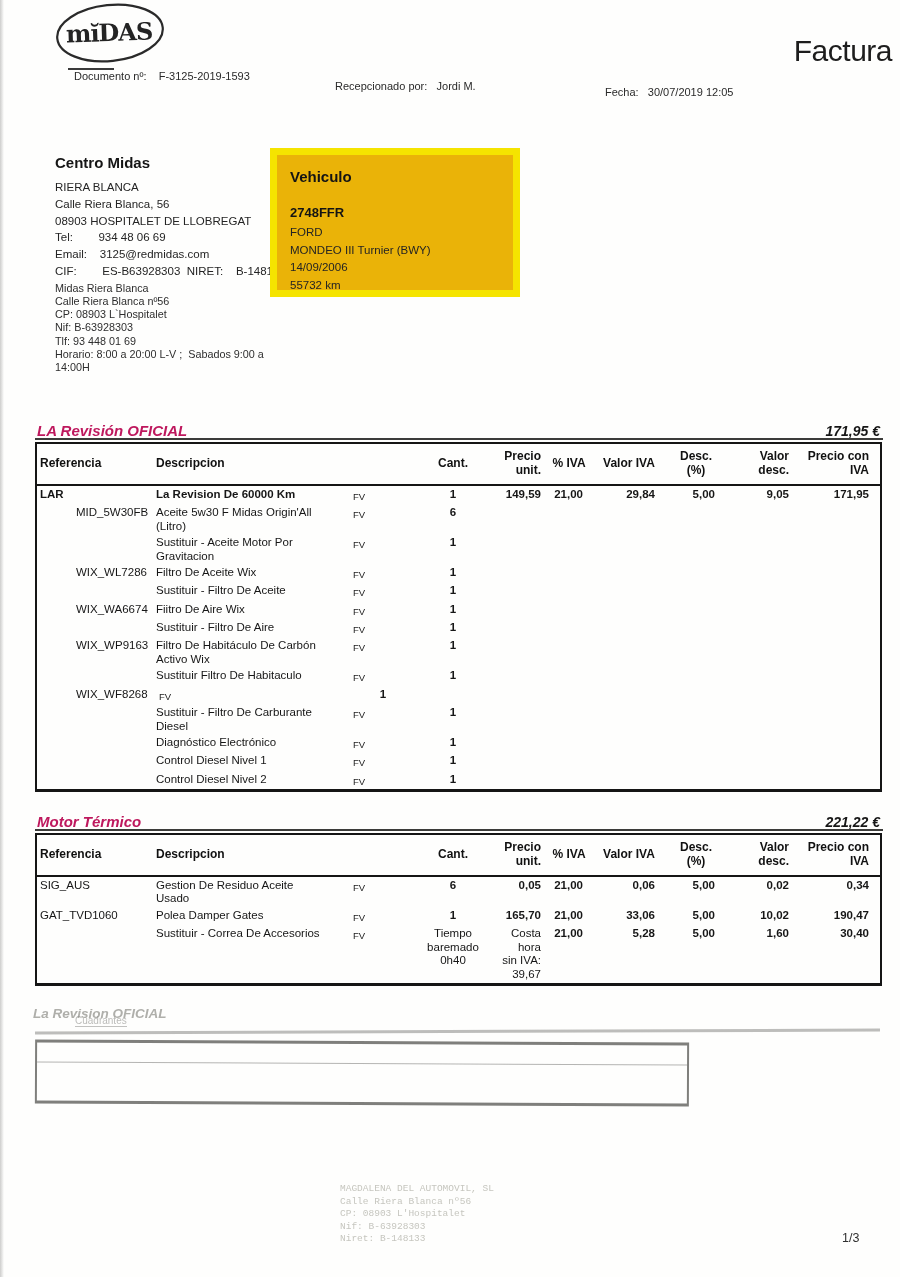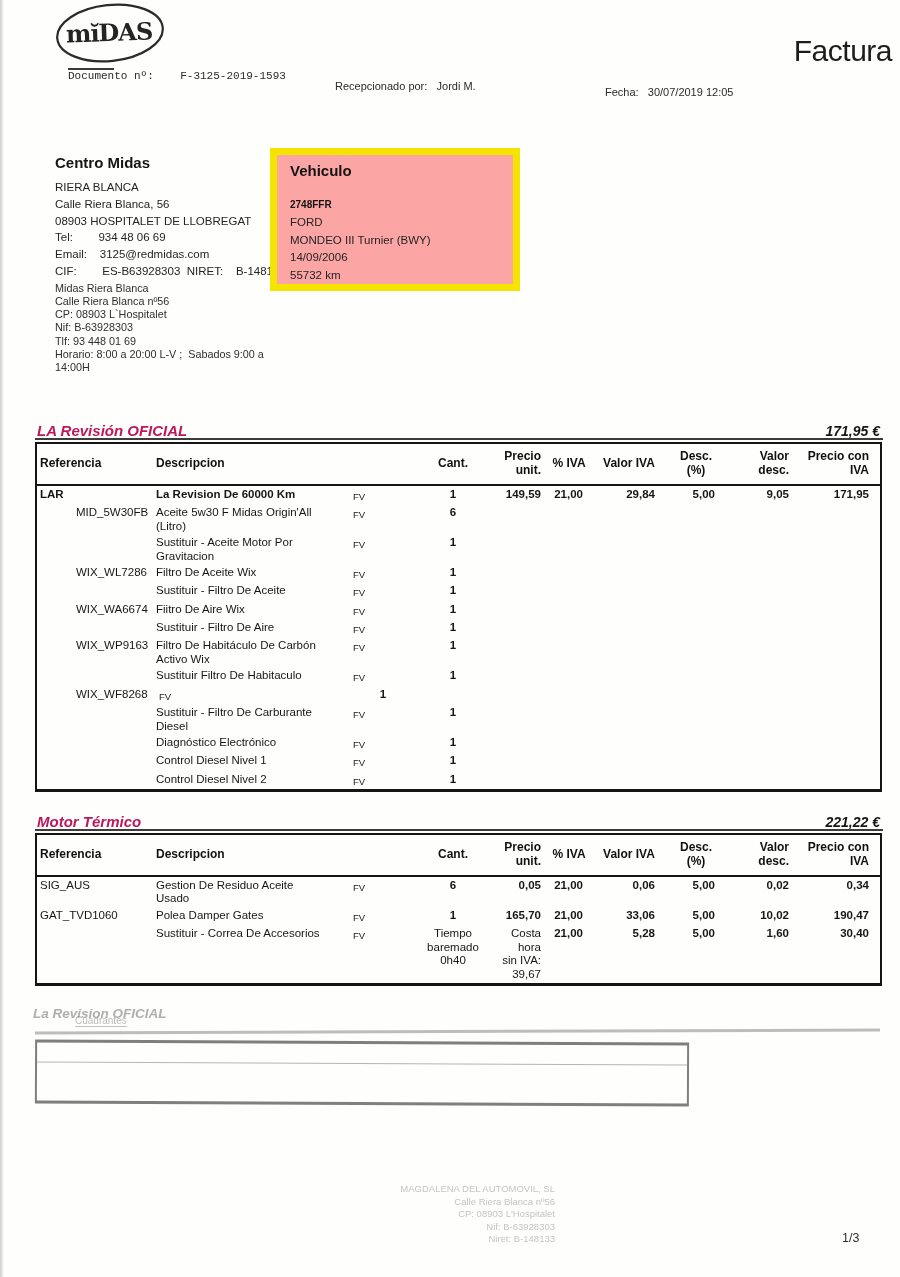--- a/index.html
+++ b/index.html
@@ -12,37 +12,37 @@
     background:linear-gradient(to right,rgba(60,60,58,.25),rgba(0,0,0,0));pointer-events:none;}
   .abs{position:absolute;}
 
   
   .logo{left:52px;top:2px;width:116px;height:66px;}
   .logo svg{position:absolute;left:0;top:0;}
   .logo-text{position:absolute;left:14px;top:16px;font-family:"DejaVu Serif",serif;
     font-weight:bold;font-size:24px;letter-spacing:-1px;color:#242424;transform:rotate(-2deg);}
   .logo-underline{left:68px;top:68px;width:46px;height:2px;background:#3a3a3a;}
   .meta-line{font-size:11px;color:#2a2a2a;white-space:pre;}
-  .doc-line{left:68px;top:70px;font-family:Liberation Mono, monospace;}
+  .doc-line{left:74px;top:70px;}
   .received-line{left:335px;top:80px;}
   .date-line{left:605px;top:86px;}
   .invoice-title{right:8px;top:34px;font-size:30px;color:#1d1d1d;letter-spacing:-.5px;}
 
   
   .addr{left:55px;top:154px;width:245px;}
   .addr-name{font-size:15px;font-weight:bold;margin-bottom:8px;color:#151515;}
   .contact-line{font-size:11.5px;line-height:16.8px;white-space:pre;color:#242424;}
   .fiscal-block{margin-top:2px;}
   .fiscal-line{font-size:10.8px;line-height:13.2px;white-space:pre;color:#2e2e2e;}
 
   
-  .vehicle-box{left:270px;top:148px;width:210px;height:118px;background:#fca5a5;
-    border:7px solid #f5e400;padding:5px 13px 6px 13px;}
+  .vehicle-box{left:270px;top:148px;width:210px;height:118px;background:#eab308;
+    border:7px solid #f5e400;padding:11px 13px 6px 13px;}
   .vehicle-title{font-size:15px;font-weight:bold;margin:2px 0 5px 0;color:#141414;}
-  .vehicle-plate{font-size:10px;font-weight:bold;margin-bottom:4px;color:#141414;margin-top:20px;}
+  .vehicle-plate{font-size:13px;font-weight:bold;margin-bottom:4px;color:#141414;margin-top:20px;}
   .vehicle-line{font-size:11.5px;line-height:17.5px;color:#242424;}
 
   
   .sec{left:35px;width:847px;}
   .sec1{top:422px;}
   .sec2{top:813px;}
   .sec-head{display:flex;justify-content:space-between;align-items:flex-end;padding:0 2px 3px 2px;}
   .sec-title{font-size:15px;font-weight:bold;font-style:italic;color:#be185d;}
   .sec-total{font-size:14px;font-weight:bold;font-style:italic;color:#161616;}
   .tbl{position:relative;border:2.5px solid #151515;border-bottom-width:3px;
@@ -65,22 +65,22 @@
 
   
   .ghost-note{left:75px;top:987px;font-size:10px;color:#8f8f8c;opacity:.6;
     border-bottom:1px solid #9a9a97;filter:blur(.3px);margin-top:28px;}
   .ghost-title{left:33px;top:1006px;font-size:13.5px;font-weight:bold;font-style:italic;
     color:#85857f;opacity:.65;filter:blur(.4px);}
   .ghost-hr{left:35px;top:1030px;width:845px;height:2.5px;background:#6f6f6b;opacity:.45;transform:rotate(-.2deg);}
   .ghost-box{left:35px;top:1041px;width:650px;height:58px;border:2px solid #4a4a46;
     border-top-width:3px;border-bottom-width:3px;opacity:.7;transform:rotate(.25deg);}
   .ghost-box-divider{position:absolute;left:0;right:0;top:19px;height:1px;background:#6a6a66;opacity:.7;}
-  .ghost-footer{left:340px;top:1183px;width:215px;text-align:right;font-size:9.5px;
-    line-height:12.5px;color:#c6c6bf;filter:blur(.4px);}
+  .ghost-footer{left:340px;top:1183px;width:215px;text-align:left;font-size:9.5px;
+    line-height:12.5px;color:#c6c6bf;filter:blur(.4px);font-family:Liberation Mono, monospace;}
   .page-num{left:842px;top:1231px;font-size:12.5px;color:#2f2f2f;}
 </style>
 </head>
 <body>
 
 <div class="page">
 
   <div class="abs logo">
     <svg width="116" height="66" viewBox="0 0 116 66">
       <ellipse cx="58" cy="31" rx="53" ry="28" fill="none" stroke="#2a2a2a" stroke-width="2.2" transform="rotate(-6 58 31)"></ellipse>

